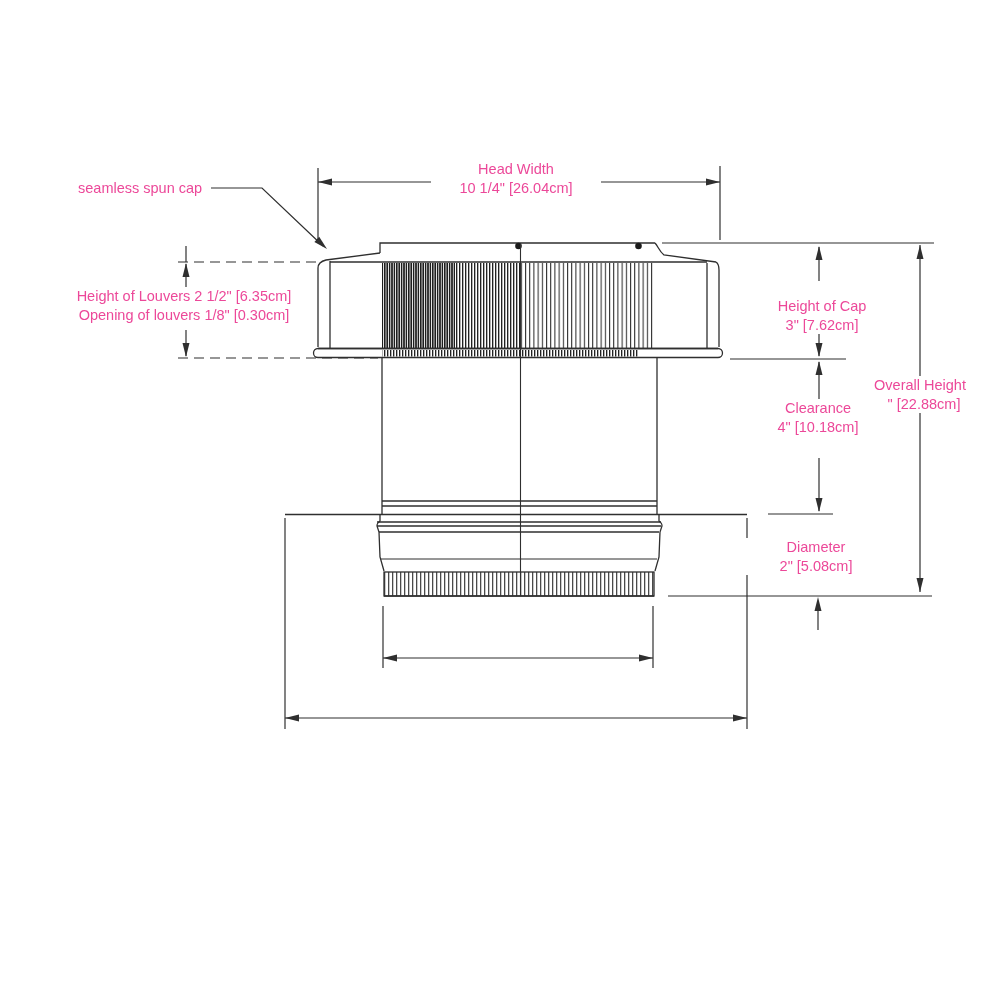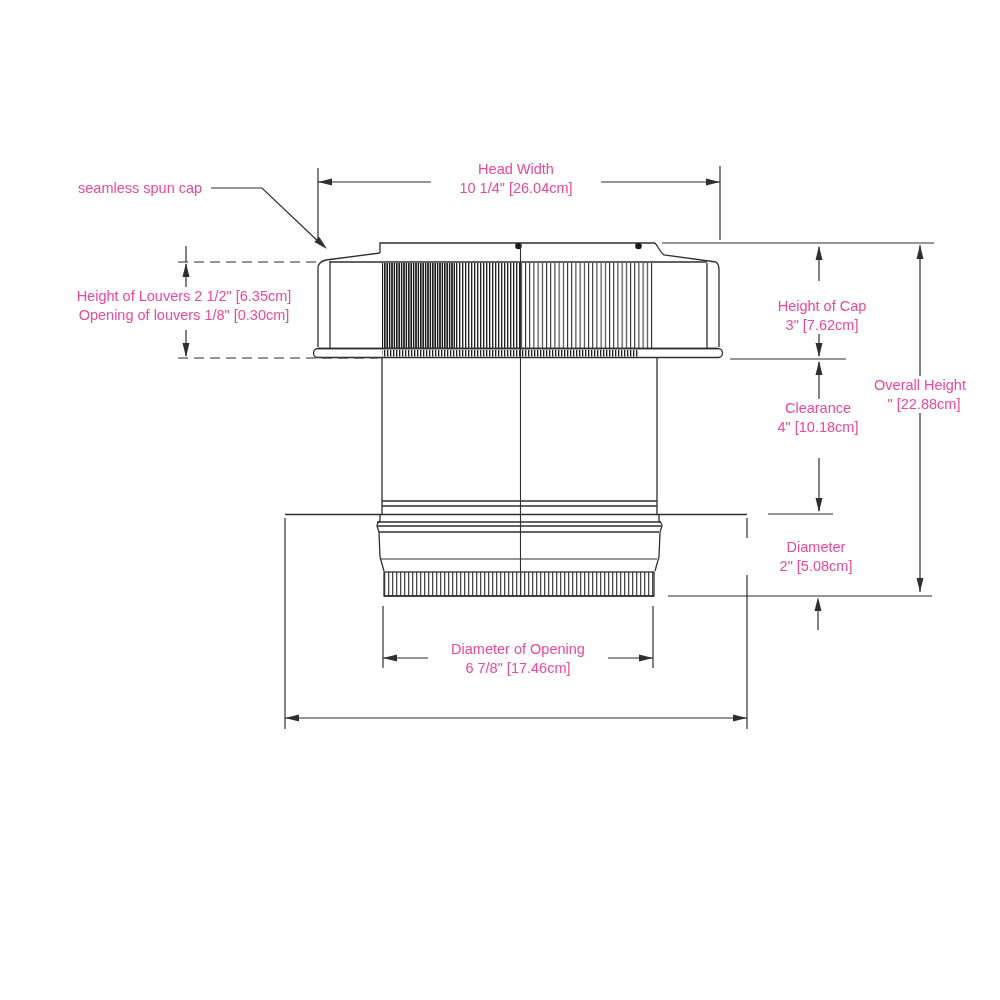--- a/index.html
+++ b/index.html
@@ -180,19 +180,15 @@
   <div class="label" style="left:748px;top:399px;width:140px;">
     <span>Clearance</span>
     <span>4" [10.18cm]</span>
   </div>
 
   <div class="label" style="left:746px;top:538px;width:140px;">
     <span>Diameter</span>
     <span>2" [5.08cm]</span>
   </div>
 
-  <div class="label" style="left:428px;top:640px;width:180px;">
-    <span>Diameter of Opening</span>
-    <span>6 7/8" [17.46cm]</span>
-  </div>
 
 
 </div>
 
 </body></html>

